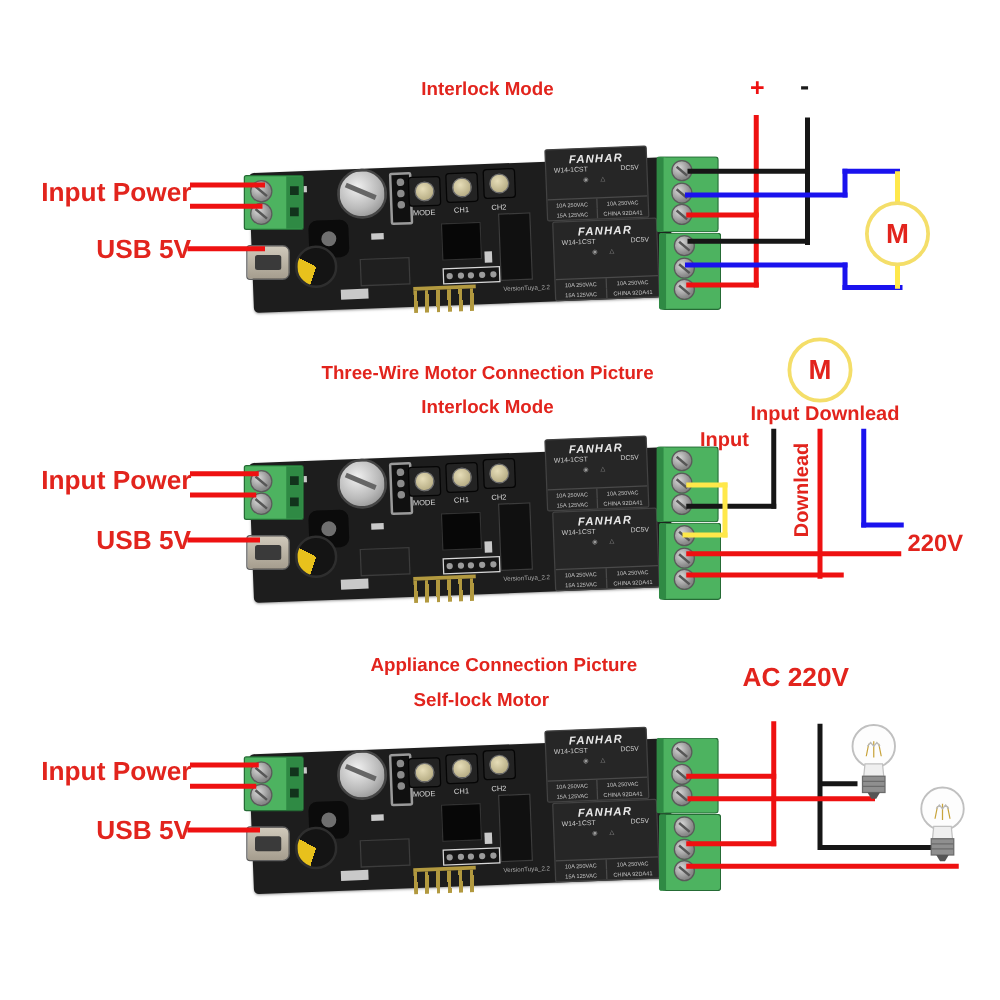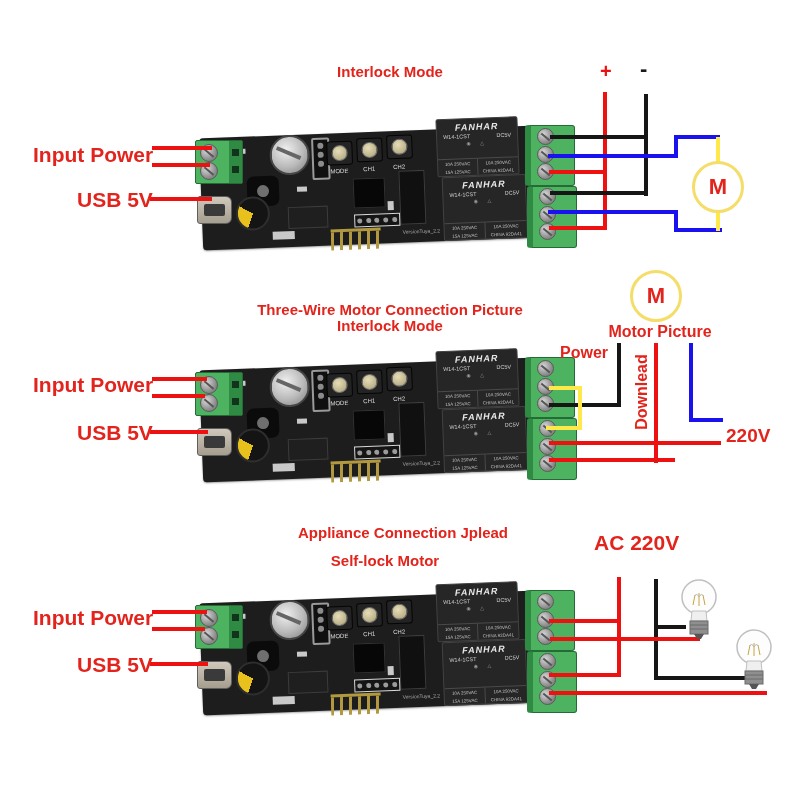--- a/index.html
+++ b/index.html
@@ -186,21 +186,21 @@
     <div class="wire w-blu" style="left:674px;top:228px;width:48px;height:4px;"></div>
     <div class="wire w-yel" style="left:716px;top:212px;width:4px;height:19px;"></div>
     <div class="wire w-red" style="left:549px;top:226px;width:58px;height:4px;"></div>
 
     <div class="motor" style="left:692px;top:161px;">
       <span>M</span>
     </div>
   </div>
 
   <div>
-    <div class="rlbl title" style="left:240px;top:301px;width:300px;">Three-Wire Motor Connection Picture</div>
+    <div class="rlbl title" style="left:240px;top:290px;width:300px;">Three-Wire Motor Connection Picture</div>
     <div class="rlbl title" style="left:240px;top:317px;width:300px;">Interlock Mode</div>
 
     <div class="rlbl biglbl" style="left:33px;top:373px;">Input Power</div>
     <div class="wire w-red" style="left:152px;top:377px;width:55px;height:4px;"></div>
     <div class="wire w-red" style="left:152px;top:394px;width:53px;height:4px;"></div>
     <div class="rlbl biglbl" style="left:77px;top:421px;">USB 5V</div>
     <div class="wire w-red" style="left:150px;top:430px;width:58px;height:4px;"></div>
 
     <div class="board" style="left:195px;top:352px;">
   <div class="pcb">
@@ -282,39 +282,39 @@
   <div class="tblock" style="left:332px;top:66px;height:60px;">
     <div class="screw sm" style="left:6px;top:1px;"></div>
     <div class="screw sm" style="left:6px;top:19px;"></div>
     <div class="screw sm" style="left:6px;top:36px;"></div>
   </div>
 </div>
 
     <div class="motor" style="left:630px;top:270px;">
       <span>M</span>
     </div>
-    <div class="rlbl" style="left:594px;top:323px;width:132px;font-size:16px;text-align:center;">Motor Picture</div>
-    <div class="rlbl" style="left:560px;top:344px;font-size:16px;">Power</div>
+    <div class="rlbl" style="left:594px;top:323px;width:132px;font-size:16px;text-align:center;">Input Downlead</div>
+    <div class="rlbl" style="left:560px;top:344px;font-size:16px;">Input</div>
     <div class="rlbl rot90" style="left:601px;top:383px;width:82px;height:18px;font-size:16px;">Downlead</div>
     <div class="rlbl" style="left:726px;top:425px;font-size:19px;">220V</div>
 
     <div class="wire w-blk" style="left:617px;top:343px;width:4px;height:64px;"></div>
     <div class="wire w-blk" style="left:549px;top:403px;width:72px;height:4px;"></div>
     <div class="wire w-red" style="left:654px;top:343px;width:4px;height:120px;"></div>
     <div class="wire w-red" style="left:549px;top:441px;width:172px;height:4px;"></div>
     <div class="wire w-red" style="left:549px;top:458px;width:126px;height:4px;"></div>
     <div class="wire w-yel" style="left:549px;top:386px;width:33px;height:4px;"></div>
     <div class="wire w-yel" style="left:578px;top:386px;width:4px;height:44px;"></div>
     <div class="wire w-yel" style="left:546px;top:426px;width:36px;height:4px;"></div>
     <div class="wire w-blu" style="left:689px;top:343px;width:4px;height:79px;"></div>
     <div class="wire w-blu" style="left:689px;top:418px;width:34px;height:4px;"></div>
   </div>
 
   <div>
-    <div class="rlbl title" style="left:253px;top:524px;width:300px;">Appliance Connection Jplead</div>
+    <div class="rlbl title" style="left:253px;top:524px;width:300px;">Appliance Connection Picture</div>
     <div class="rlbl title" style="left:235px;top:552px;width:300px;">Self-lock Motor</div>
     <div class="rlbl" style="left:594px;top:531px;font-size:21px;">AC 220V</div>
 
     <div class="rlbl biglbl" style="left:33px;top:606px;">Input Power</div>
     <div class="wire w-red" style="left:152px;top:610px;width:55px;height:4px;"></div>
     <div class="wire w-red" style="left:152px;top:627px;width:53px;height:4px;"></div>
     <div class="rlbl biglbl" style="left:77px;top:653px;">USB 5V</div>
     <div class="wire w-red" style="left:150px;top:662px;width:58px;height:4px;"></div>
 
     <div class="board" style="left:195px;top:585px;">

